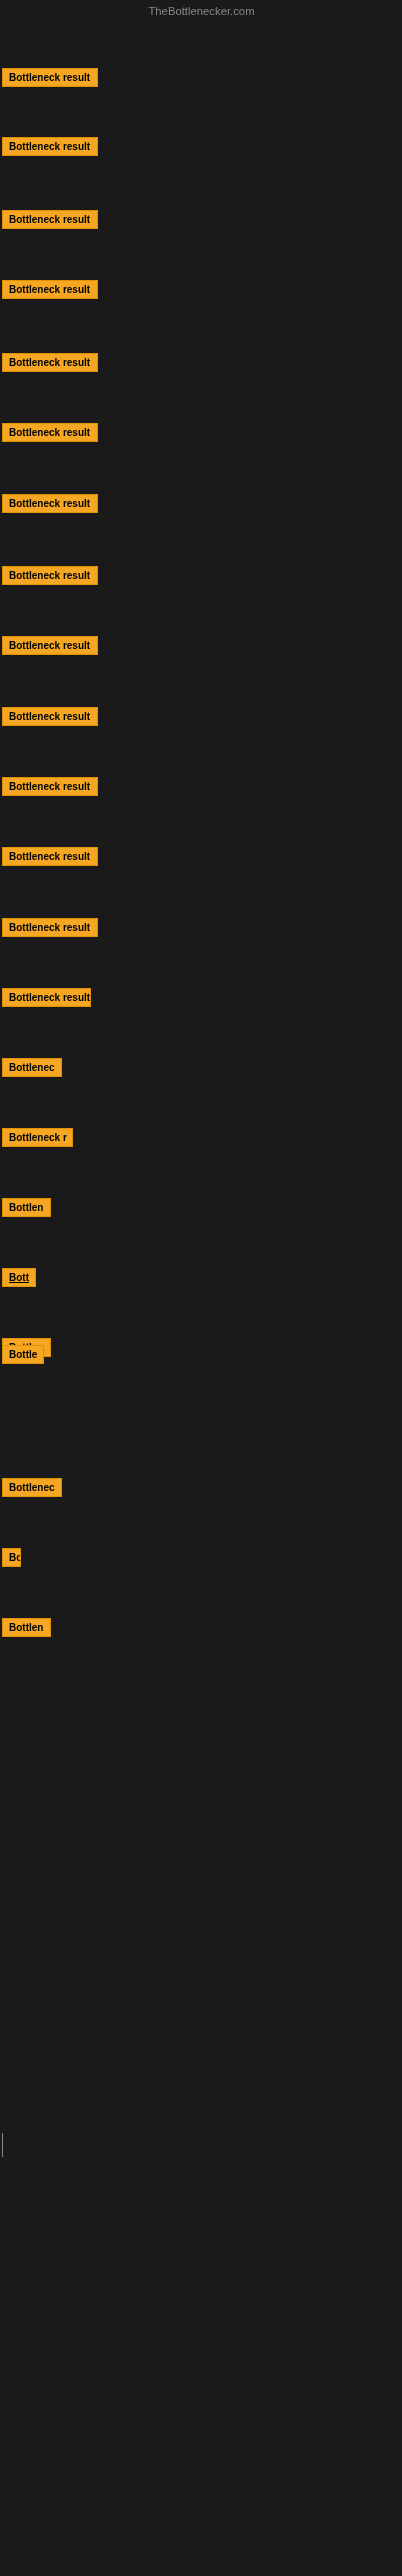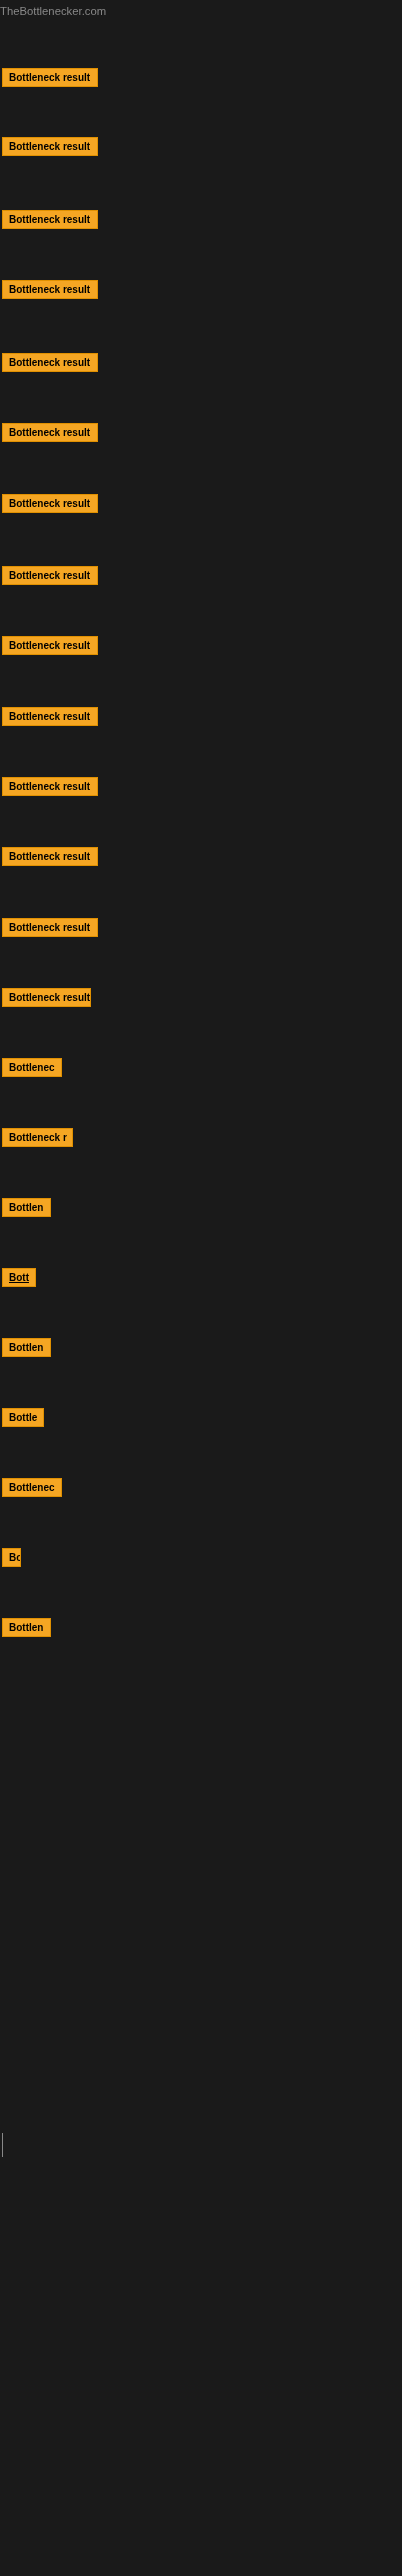--- a/index.html
+++ b/index.html
@@ -10,20 +10,21 @@
 
     body {
       background-color: #1a1a1a;
       width: 403px;
       min-height: 2576px;
       font-family: Arial, sans-serif;
       position: relative;
     }
 
     .site-title {
+      text-align: center;
       color: #888;
       font-size: 11.3px;
       padding: 4.8px 0;
       background-color: #1a1a1a;
     }
 
     .bottleneck-item {
       display: inline-block;
       background-color: #f5a623;
       color: #000;
@@ -61,20 +62,20 @@
     <div style="position: absolute; left: 1.6px; top: 685px;"><div class="bottleneck-item" style="max-width: 97px;">Bottleneck result</div></div>
     <div style="position: absolute; left: 1.6px; top: 755px;"><div class="bottleneck-item" style="max-width: 97px;">Bottleneck result</div></div>
     <div style="position: absolute; left: 1.6px; top: 825px;"><div class="bottleneck-item" style="max-width: 97px;">Bottleneck result</div></div>
     <div style="position: absolute; left: 1.6px; top: 896px;"><div class="bottleneck-item" style="max-width: 97px;">Bottleneck result</div></div>
     <div style="position: absolute; left: 1.6px; top: 966px;"><div class="bottleneck-item" style="max-width: 89px;">Bottleneck result</div></div>
     <div style="position: absolute; left: 1.6px; top: 1036px;"><div class="bottleneck-item" style="max-width: 60px;">Bottlenec</div></div>
     <div style="position: absolute; left: 1.6px; top: 1106px;"><div class="bottleneck-item" style="max-width: 71px;">Bottleneck r</div></div>
     <div style="position: absolute; left: 1.6px; top: 1176px;"><div class="bottleneck-item" style="max-width: 50px;">Bottlen</div></div>
     <div style="position: absolute; left: 1.6px; top: 1246px;"><div class="bottleneck-item" style="max-width: 34px; text-decoration: underline;">Bott</div></div>
     <div style="position: absolute; left: 1.6px; top: 1316px;"><div class="bottleneck-item" style="max-width: 55px;">Bottlen</div></div>
-    <div style="position: absolute; left: 1.6px; top: 1386px;"><div class="bottleneck-item" style="max-width: 42px;">Bottle</div></div>
+    <div style="position: absolute; left: 1.6px; top: 1323px;"><div class="bottleneck-item" style="max-width: 42px;">Bottle</div></div>
     <div style="position: absolute; left: 1.6px; top: 1456px;"><div class="bottleneck-item" style="max-width: 60px;">Bottlenec</div></div>
     <div style="position: absolute; left: 1.6px; top: 1526px;"><div class="bottleneck-item" style="max-width: 19.3px; text-align: center;">Bo</div></div>
     <div style="position: absolute; left: 1.6px; top: 1596px;"><div class="bottleneck-item" style="max-width: 50px;">Bottlen</div></div>
   </div>
 
 <div id="cursor-indicator" class="cursor-line" style="top: 2133px;"></div>
 
 
 </body></html>

